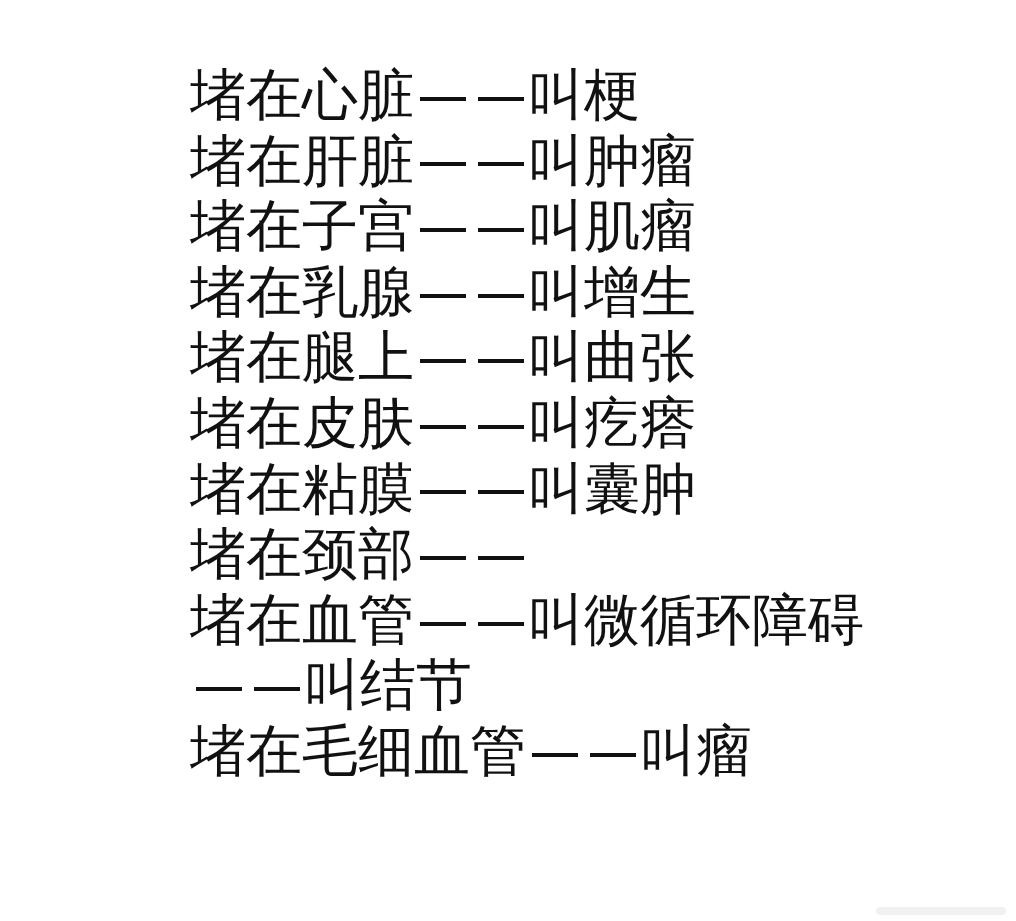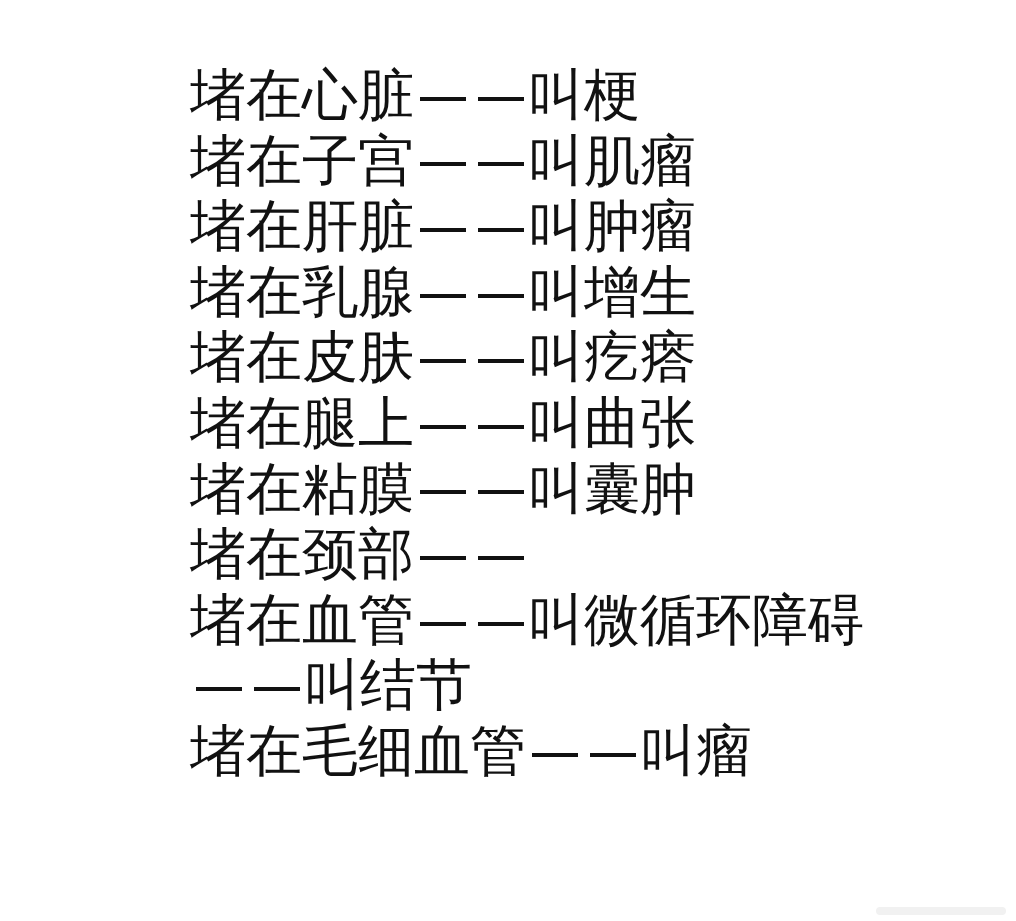--- a/index.html
+++ b/index.html
@@ -60,58 +60,58 @@
 <div class="doc">
   <div class="line">
     <span>堵在心脏</span>
     <span class="dash">
         <span></span>
         <span></span>
       </span>
     <span>叫梗</span>
   </div>
   <div class="line">
+    <span>堵在肝脏</span>
+    <span class="dash">
+        <span></span>
+        <span></span>
+      </span>
+    <span>叫肿瘤</span>
+  </div>
+  <div class="line">
     <span>堵在子宫</span>
     <span class="dash">
         <span></span>
         <span></span>
       </span>
     <span>叫肌瘤</span>
-  </div>
-  <div class="line">
-    <span>堵在肝脏</span>
-    <span class="dash">
-        <span></span>
-        <span></span>
-      </span>
-    <span>叫肿瘤</span>
   </div>
   <div class="line">
     <span>堵在乳腺</span>
     <span class="dash">
         <span></span>
         <span></span>
       </span>
     <span>叫增生</span>
   </div>
   <div class="line">
+    <span>堵在腿上</span>
+    <span class="dash">
+        <span></span>
+        <span></span>
+      </span>
+    <span>叫曲张</span>
+  </div>
+  <div class="line">
     <span>堵在皮肤</span>
     <span class="dash">
         <span></span>
         <span></span>
       </span>
     <span>叫疙瘩</span>
-  </div>
-  <div class="line">
-    <span>堵在腿上</span>
-    <span class="dash">
-        <span></span>
-        <span></span>
-      </span>
-    <span>叫曲张</span>
   </div>
   <div class="line">
     <span>堵在粘膜</span>
     <span class="dash">
         <span></span>
         <span></span>
       </span>
     <span>叫囊肿</span>
   </div>
   <div class="line">

